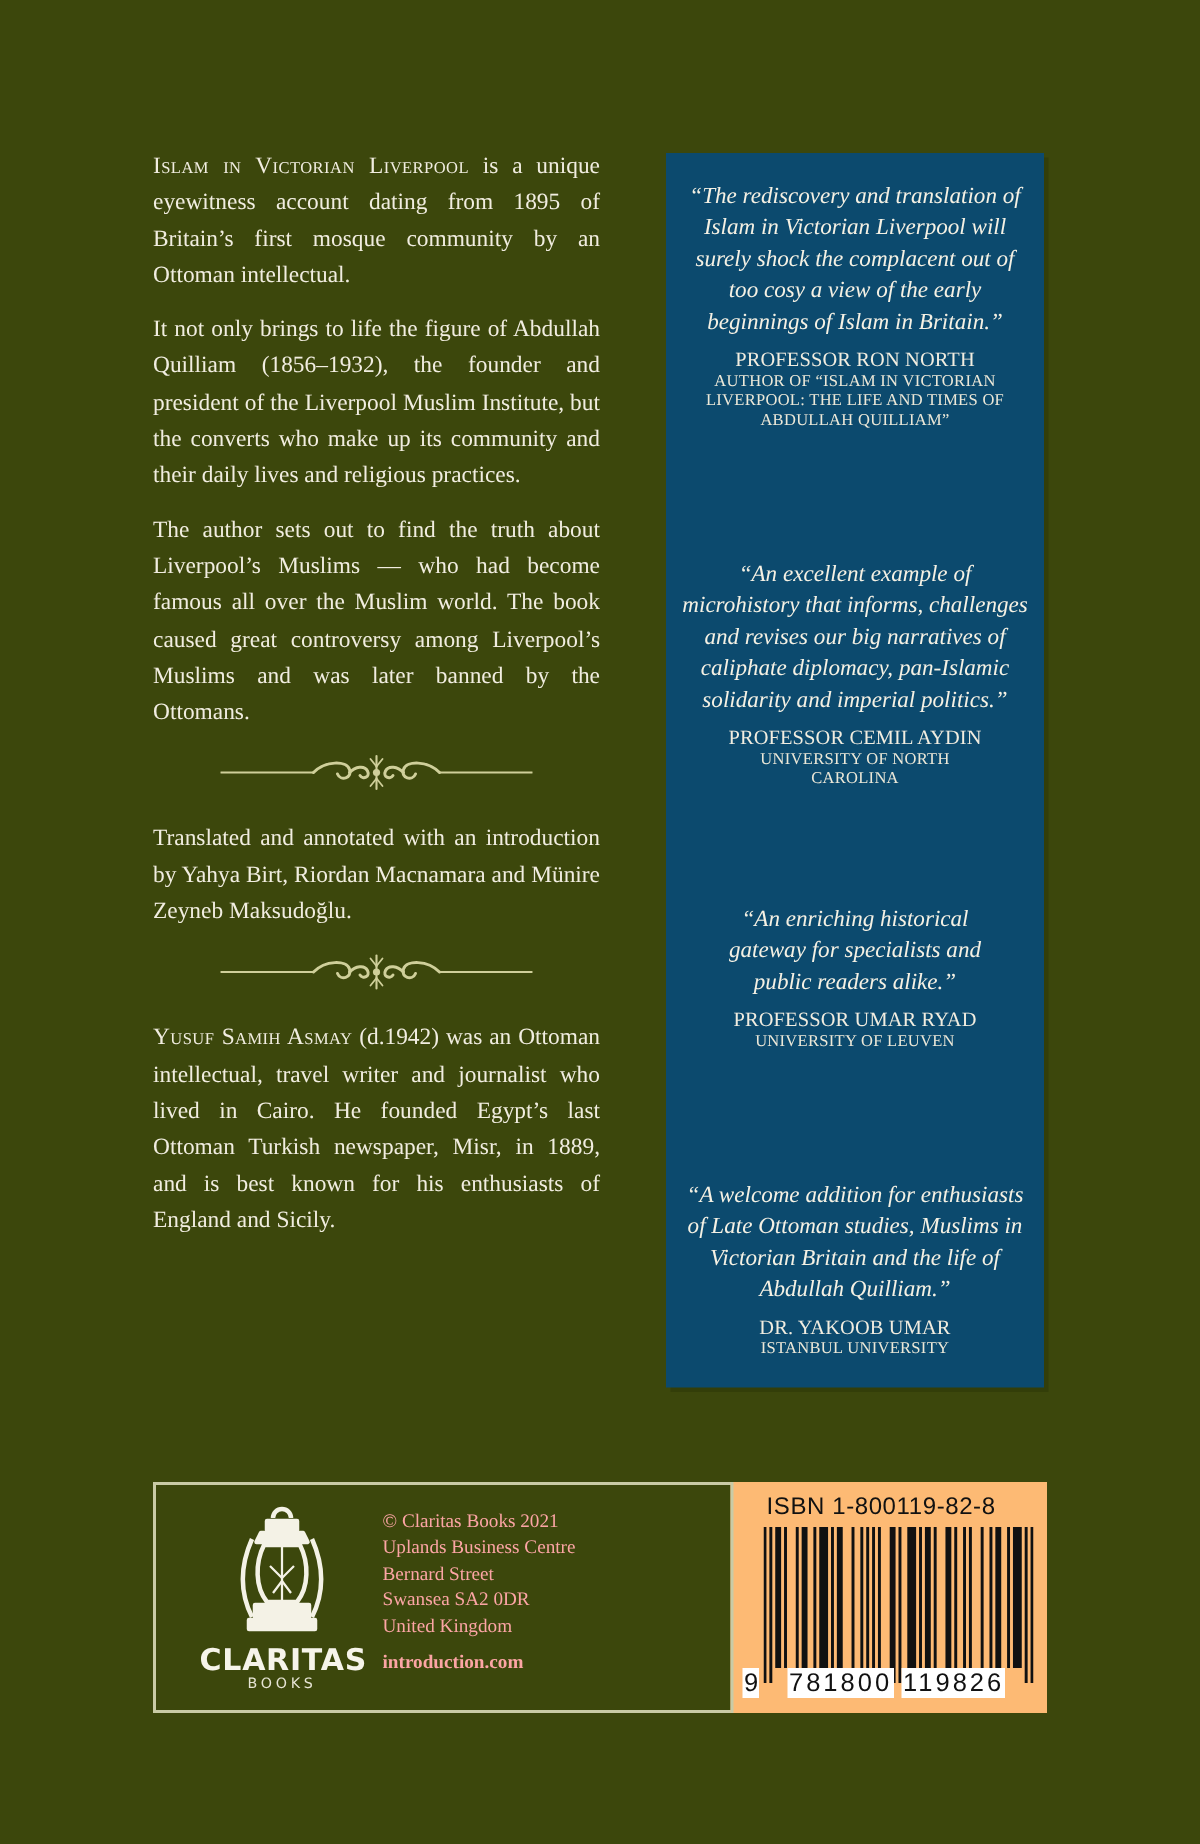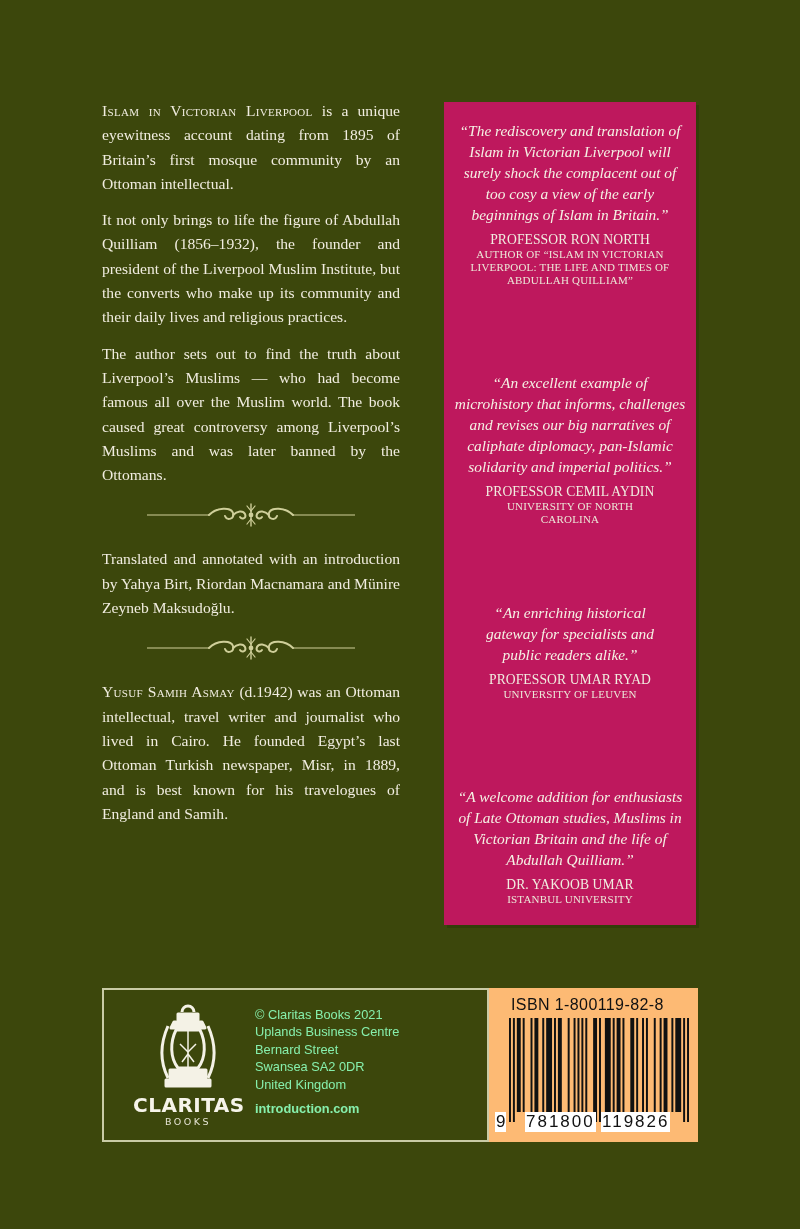--- a/index.html
+++ b/index.html
@@ -13,21 +13,21 @@
   .left-col {
     position:absolute; left:102px; top:99px; width:298px;
     font-size:15.6px; line-height:24.3px;
   }
   .left-col p { margin:0 0 12px 0; text-align:justify; text-align-last:left; }
   .sc { font-variant:small-caps; letter-spacing:0.3px;margin-top:22px; }
   .ornament { display:block; width:208px; height:28px; margin:14px auto 18px auto; }
 
   .quote-panel {
     position:absolute; left:444px; top:102px; width:252px; height:823px;
-    background:#be185d;
+    background:#0c4a6e;
     box-shadow: 3px 3px 0 #333e09;
     text-align:center;
   }
   .quote { position:absolute; left:0; width:252px; }
   .quote-text {
     font-style:italic; font-size:15.4px; line-height:21px; margin:0 10px;
     color:#f5f1e4;
   }
   .quote-name { font-size:13.6px; line-height:16px; margin-top:7px; letter-spacing:0.1px; color:#f1ede0; }
   .quote-aff { font-size:11px; line-height:13px; color:#ece8d8; letter-spacing:0.2px; }
@@ -40,21 +40,21 @@
   .logo-word {
     font-family:"DejaVu Sans", sans-serif; font-weight:bold; font-size:20px; color:#f6f4ea;
     letter-spacing:0.5px; line-height:22px; margin-top:2px;
   }
   .logo-sub {
     font-family:"DejaVu Sans", sans-serif; font-size:9.5px; letter-spacing:2.5px; color:#e6e4d4;
     line-height:11px;
   }
   .address {
     position:absolute; left:151px; top:16px;
-    font-family:Liberation Sans, sans-serif; font-size:12.8px; line-height:17.4px; color:#86efac;
+    font-family:Liberation Serif, serif; font-size:12.8px; line-height:17.4px; color:#fca5a5;
   }
   .website { font-weight:bold; margin-top:7px; display:block; }
 
   .barcode-box {
     position:absolute; left:383px; top:-2px; width:211px; height:154px;
     background:#fdba74; box-sizing:border-box; border-left:2px solid #c9cba6;
   }
   .isbn-top {
     position:absolute; left:22px; top:8px;
     font-family:"Liberation Sans", sans-serif; font-size:16px; color:#111; letter-spacing:0.4px;
@@ -103,21 +103,21 @@
       <path d="M122 14 C 118 10, 112 9, 110 13 C 108 17, 113 19, 115 16" stroke-width="2"></path>
       <line x1="104" y1="3" x2="104" y2="25" stroke-width="1.4"></line>
       <line x1="100" y1="5" x2="104" y2="10" stroke-width="1.2"></line>
       <line x1="108" y1="5" x2="104" y2="10" stroke-width="1.2"></line>
       <line x1="100" y1="23" x2="104" y2="18" stroke-width="1.2"></line>
       <line x1="108" y1="23" x2="104" y2="18" stroke-width="1.2"></line>
     </g>
     <circle cx="104" cy="14" r="2.4" fill="#cfcf9a"></circle>
   </svg>
 
-  <p><span class="sc">Yusuf Samih Asmay</span><span> (d.1942) was an Ottoman intellectual, travel writer and journalist who lived in Cairo. He founded Egypt’s last Ottoman Turkish newspaper, Misr, in 1889, and is best known for his travelogues of England and Samih.</span></p>
+  <p><span class="sc">Yusuf Samih Asmay</span><span> (d.1942) was an Ottoman intellectual, travel writer and journalist who lived in Cairo. He founded Egypt’s last Ottoman Turkish newspaper, Misr, in 1889, and is best known for his enthusiasts of England and Sicily.</span></p>
 </div>
 
 <div class="quote-panel">
   <div class="quote" style="top:18px;">
     <div class="quote-text">“The rediscovery and translation of Islam in Victorian Liverpool will surely shock the complacent out of too cosy a view of the early beginnings of Islam in Britain.”</div>
     <div class="quote-name">PROFESSOR RON NORTH</div>
     <div class="quote-aff" style="margin:0 26px;">AUTHOR OF “ISLAM IN VICTORIAN LIVERPOOL: THE LIFE AND TIMES OF ABDULLAH QUILLIAM”</div>
   </div>
   <div class="quote" style="top:270px;">
     <div class="quote-text">“An excellent example of microhistory that informs, challenges and revises our big narratives of caliphate diplomacy, pan-Islamic solidarity and imperial politics.”</div>

